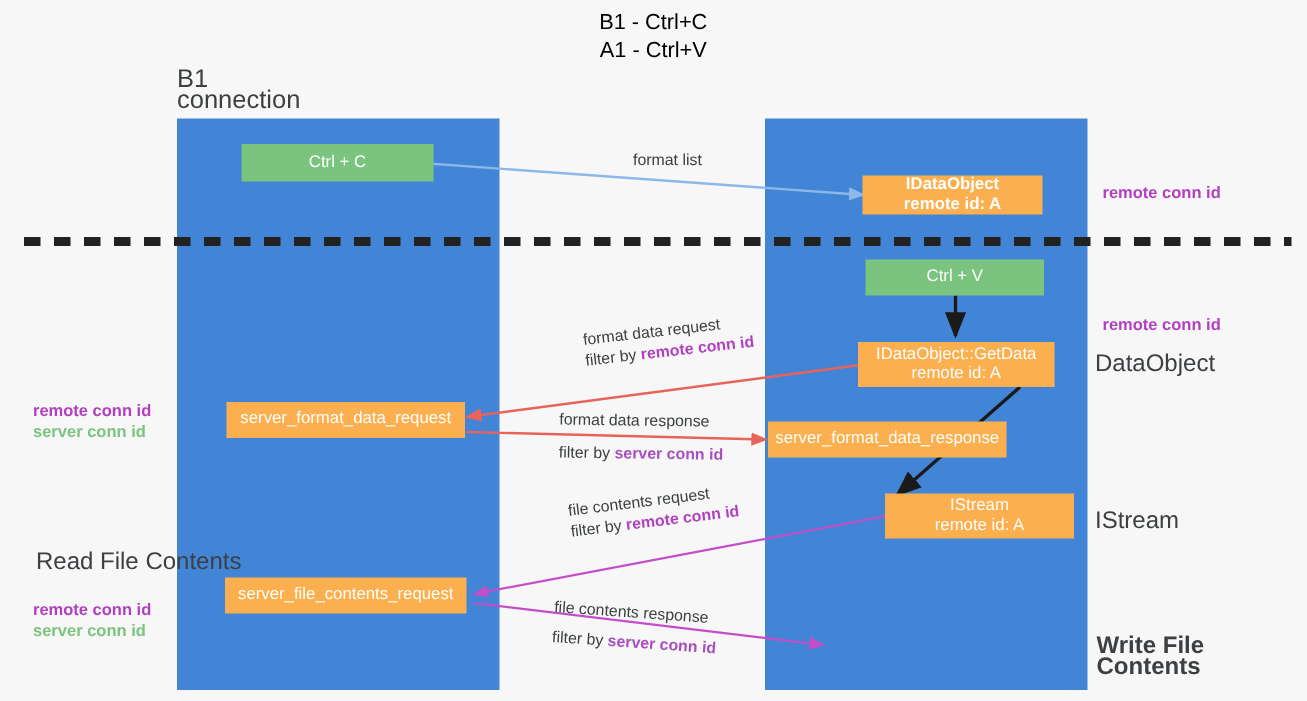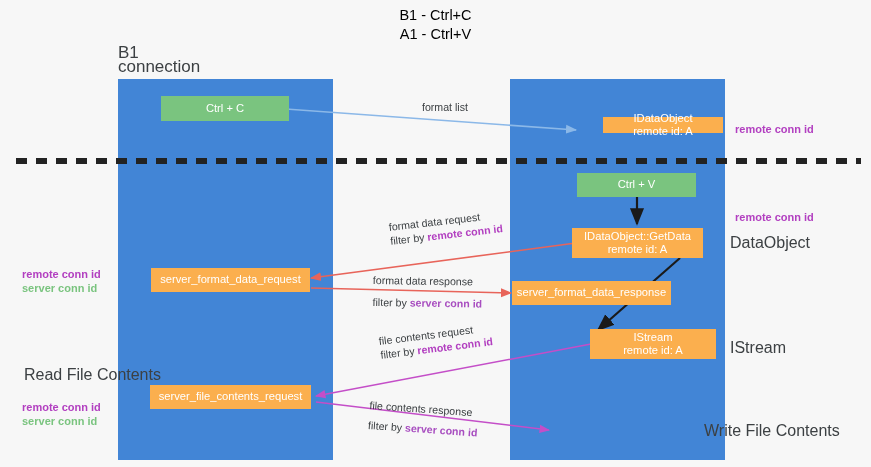--- a/index.html
+++ b/index.html
@@ -161,21 +161,21 @@
   <svg class="abs" id="divider-svg" viewBox="0 0 871 467">
     <path d="M16,161 L861,161" stroke="#222222" stroke-width="6" stroke-dasharray="11 9" fill="none"></path>
   </svg>
 
   <div class="abs box orange" style="left:151px; top:268px; width:159px; height:24px;">server_format_data_request</div>
 
   <div class="abs box green" style="left:161px; top:96px; width:128px; height:25px;">Ctrl + C</div>
 
   <div class="abs box orange" style="left:150px; top:385px; width:161px; height:24px;">server_file_contents_request</div>
 
-  <div class="abs box orange" style="left:603px; top:117px; width:120px; height:16px;">IDataObject
+  <div class="abs box orange" style="left:575px; top:117px; width:120px; height:26px;font-weight:bold;">IDataObject
 remote id: A</div>
 
   <div class="abs box green" style="left:577px; top:173px; width:119px; height:24px;">Ctrl + V</div>
 
   <div class="abs box orange" style="left:572px; top:228px; width:131px; height:30px;">IDataObject::GetData
 remote id: A</div>
 
   <div class="abs box orange" style="left:512px; top:281px; width:159px; height:24px;">server_format_data_response</div>
 
   <div class="abs box orange" style="left:590px; top:329px; width:126px; height:30px;">IStream
@@ -205,21 +205,21 @@
   </div>
 
   <div class="abs ann c-remote" style="left:735px; top:123px;">remote conn id</div>
 
   <div class="abs ann c-remote" style="left:735px; top:211px;">remote conn id</div>
 
   <div class="abs ann-plain" style="left:730px; top:236px;">DataObject</div>
 
   <div class="abs ann-plain" style="left:730px; top:341px;">IStream</div>
 
-  <div class="abs ann-plain" style="left:704px; top:424px;">Write File Contents</div>
+  <div class="abs ann-plain" style="left:731px; top:424px;font-weight:bold;">Write File Contents</div>
 
   <div class="abs" style="left:22px; top:268px; z-index:7;">
     <div class="ann c-remote">remote conn id</div>
     <div class="ann c-server">server conn id</div>
   </div>
 
   <div class="abs ann-plain" style="left:24px; top:368px;">Read File Contents</div>
 
   <div class="abs" style="left:22px; top:401px; z-index:7;">
     <div class="ann c-remote">remote conn id</div>

